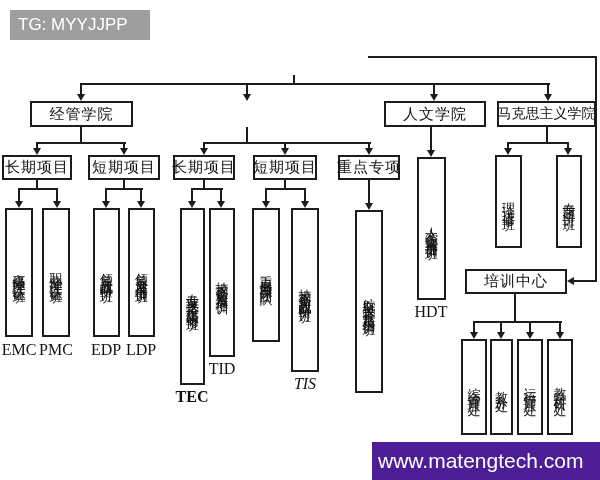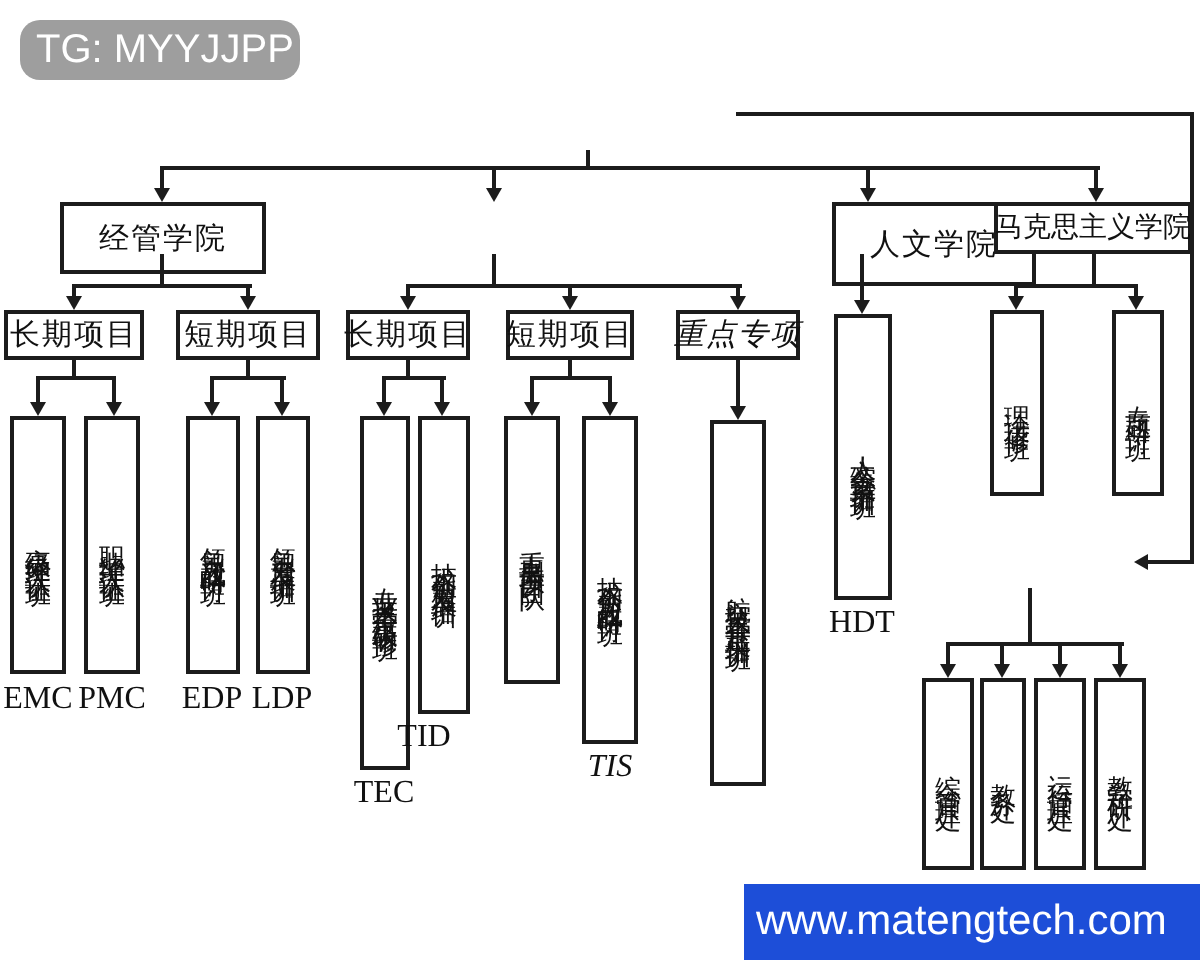--- a/index.html
+++ b/index.html
@@ -13,46 +13,46 @@
              letter-spacing:2.5px;line-height:1;}
   .vbox.loose span{letter-spacing:4px;}
   .line{position:absolute;background:#1c1c1c;}
   .ah-d{position:absolute;width:0;height:0;border-left:4px solid transparent;
         border-right:4px solid transparent;border-top:7px solid #1c1c1c;}
   .ah-l{position:absolute;width:0;height:0;border-top:4px solid transparent;
         border-bottom:4px solid transparent;border-right:7px solid #1c1c1c;}
   .abbr{position:absolute;width:40px;text-align:center;font-size:16px;color:#111;
         font-family:"Liberation Serif",serif;}
   .badge{position:absolute;left:10px;top:10px;width:140px;height:30px;background:#9e9e9e;
-         color:#fff;font-family:"Liberation Sans",sans-serif;font-size:20px;
-         line-height:30px;padding-left:8px;box-sizing:border-box;border-radius:10px;}
-  .urlbar{position:absolute;left:372px;top:442px;width:228px;height:38px;background:#1d4ed8;
+         color:#fff;font-family:"Liberation Sans",sans-serif;font-size:17px;
+         line-height:30px;padding-left:8px;box-sizing:border-box;}
+  .urlbar{position:absolute;left:372px;top:442px;width:228px;height:38px;background:#4c1d95;
           color:#fff;font-family:"Liberation Sans",sans-serif;font-size:21px;
           line-height:38px;padding-left:6px;box-sizing:border-box;}
   .watermark{position:absolute;left:437px;top:397px;font-size:17px;color:#9a9a9a;
              opacity:.65;z-index:10;white-space:nowrap;font-family:"Liberation Sans",sans-serif;}
 </style>
 </head>
 <body>
 
 <div class="stage">
 
   <div class="badge">TG: MYYJJPP</div>
   <div class="urlbar">www.matengtech.com</div>
 
 
-  <div class="box hbox" style="left:30px;top:101px;width:103px;height:36px;">经管学院</div>
-  <div class="box hbox" style="left:384px;top:101px;width:102px;height:42px;margin-left:32px;">人文学院</div>
+  <div class="box hbox" style="left:30px;top:101px;width:103px;height:26px;">经管学院</div>
+  <div class="box hbox" style="left:384px;top:101px;width:102px;height:26px;">人文学院</div>
   <div class="box hbox tight" style="left:497px;top:101px;width:99px;height:26px;">马克思主义学院</div>
 
   <div class="box hbox" style="left:2px;top:155px;width:70px;height:25px;">长期项目</div>
   <div class="box hbox" style="left:88px;top:155px;width:72px;height:25px;">短期项目</div>
   <div class="box hbox" style="left:173px;top:155px;width:62px;height:25px;">长期项目</div>
   <div class="box hbox" style="left:253px;top:155px;width:64px;height:25px;">短期项目</div>
-  <div class="box hbox" style="left:338px;top:155px;width:62px;height:25px;font-style:italic;">重点专项</div>
+  <div class="box hbox" style="left:338px;top:155px;width:62px;height:25px;">重点专项</div>
 
   <div class="box vbox" style="left:5px;top:208px;width:28px;height:129px;">
       <span>高级经理人认证班</span>
     </div>
   <div class="box vbox" style="left:42px;top:208px;width:28px;height:129px;">
       <span>职业经理人认证班</span>
     </div>
   <div class="box vbox" style="left:93px;top:208px;width:27px;height:129px;">
       <span>领导力战略研讨班</span>
     </div>
@@ -81,25 +81,26 @@
       <span>理论进修班</span>
     </div>
   <div class="box vbox loose" style="left:556px;top:155px;width:26px;height:93px;">
       <span>专题研讨班</span>
     </div>
 
   <div class="abbr" style="left:-1px;top:341px;">EMC</div>
   <div class="abbr" style="left:36px;top:341px;">PMC</div>
   <div class="abbr" style="left:86px;top:341px;text-align:center;">EDP</div>
   <div class="abbr" style="left:121px;top:341px;">LDP</div>
-  <div class="abbr" style="left:172px;top:388px;">TEC</div>
-  <div class="abbr" style="left:192px;top:360px;">TID</div>
+  <div class="abbr" style="left:172px;top:388px;font-weight:bold;">TEC</div>
+  <div class="abbr" style="left:202px;top:360px;">TID</div>
   <div class="abbr" style="left:285px;top:375px;font-style:italic;">TIS</div>
   <div class="abbr" style="left:411px;top:303px;">HDT</div>
 
+  <div class="box hbox" style="left:465px;top:269px;width:102px;height:25px;">培训中心</div>
   <div class="box vbox loose" style="left:461px;top:339px;width:26px;height:96px;">
       <span>综合管理处</span>
     </div>
   <div class="box vbox loose" style="left:490px;top:339px;width:23px;height:96px;">
       <span>教务处</span>
     </div>
   <div class="box vbox loose" style="left:517px;top:339px;width:26px;height:96px;">
       <span>运行管理处</span>
     </div>
   <div class="box vbox loose" style="left:547px;top:339px;width:26px;height:96px;">

